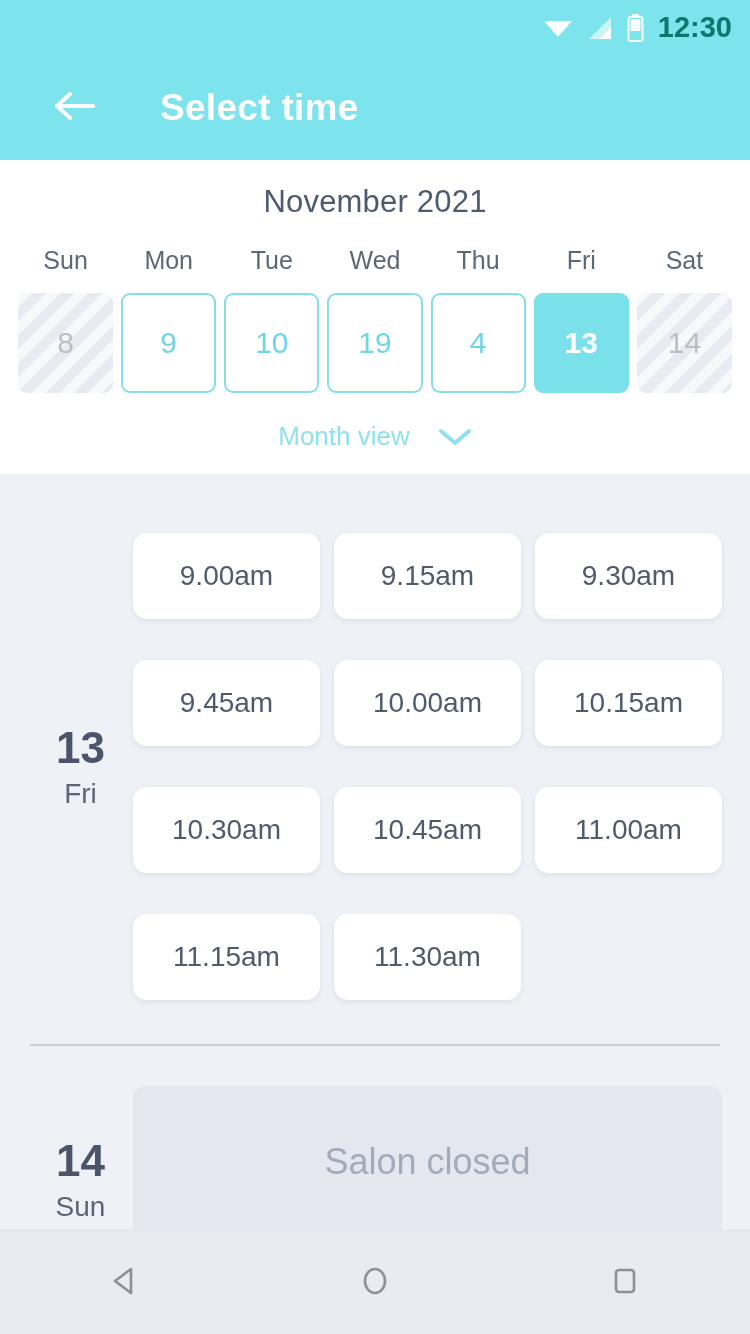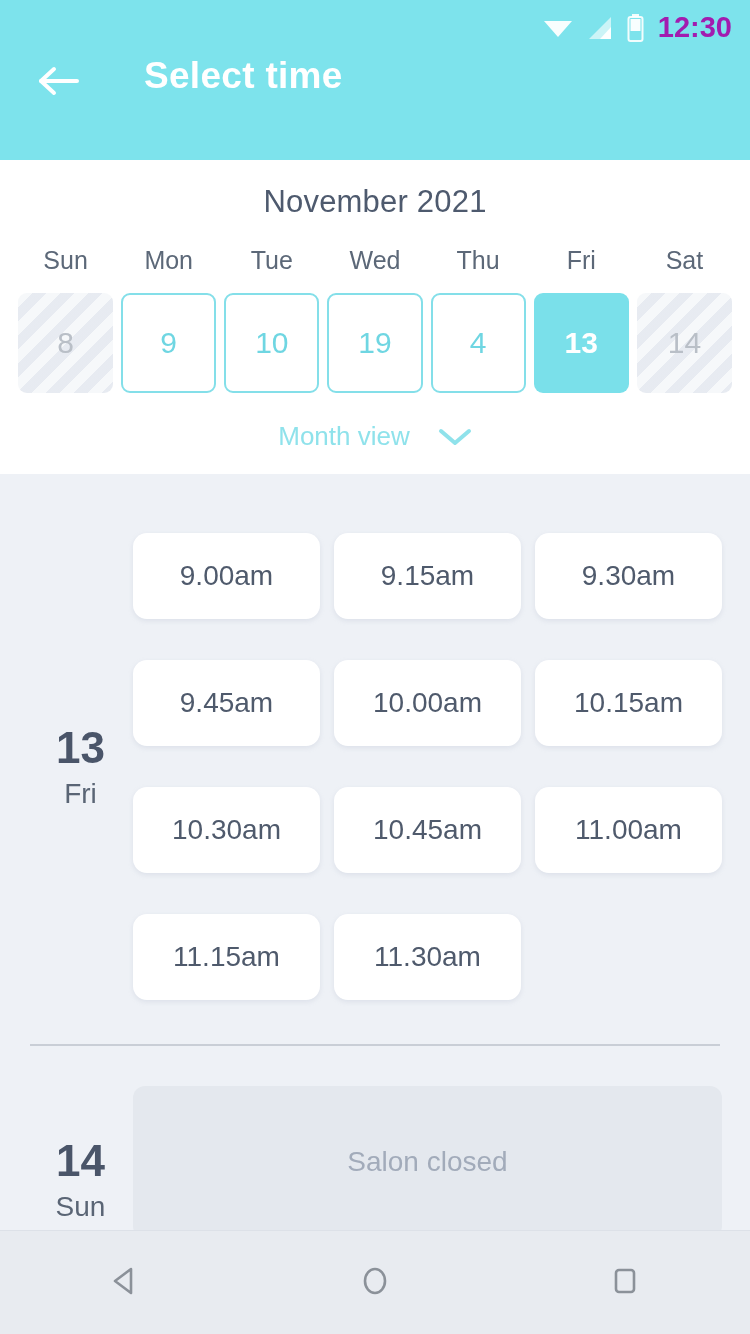--- a/index.html
+++ b/index.html
@@ -12,29 +12,29 @@
   #app { position:relative; width:750px; height:1334px; display:flex; flex-direction:column; }
 
   
   .statusbar {
     height:55px; background:#7de3ec;
     display:flex; align-items:center; justify-content:flex-end;
     padding-right:18px; gap:14px; flex:none;
   }
   .sb-icon { display:flex; align-items:center; }
   .sb-time {
-    color:#a21caf; font-size:29px; font-weight:bold;
+    color:#0f766e; font-size:29px; font-weight:bold;
     letter-spacing:0px; margin-left:0;
   }
 
   
   .appbar {
     height:105px; background:#7de3ec;
-    display:flex; flex:none;
-    padding-left:30px;
+    display:flex; align-items:center; flex:none;
+    padding-left:46px;
   }
   .back-btn { width:56px; height:56px; display:flex; align-items:center; justify-content:center; }
   .appbar-title {
     color:#ffffff; font-size:37px; font-weight:bold;
     margin-left:58px; letter-spacing:0.3px;
   }
 
   
   .calendar {
     background:#ffffff; flex:none; padding-top:24px;
@@ -109,21 +109,21 @@
   .slot.empty { background:transparent; box-shadow:none; }
 
   .divider {
     height:2px; background:#c9ced6; margin:44px 30px 0 30px;
   }
 
   .closed-group { display:flex; padding:0 28px; margin-top:40px; }
   .closed-box {
     flex:1; height:152px; background:#e4e8ee; border-radius:12px;
     display:flex; align-items:center; justify-content:center;
-    color:#a2abba; font-size:28px;
+    color:#a2abba; font-size:36px;
   }
 
   
   .navbar {
     height:104px; background:#e8ebf0; flex:none;
     display:flex; align-items:center; justify-content:space-around;
     border-top:1px solid #dde1e8;
   }
   .nav-btn { width:110px; height:104px; display:flex; align-items:center; justify-content:center; }
 </style>

